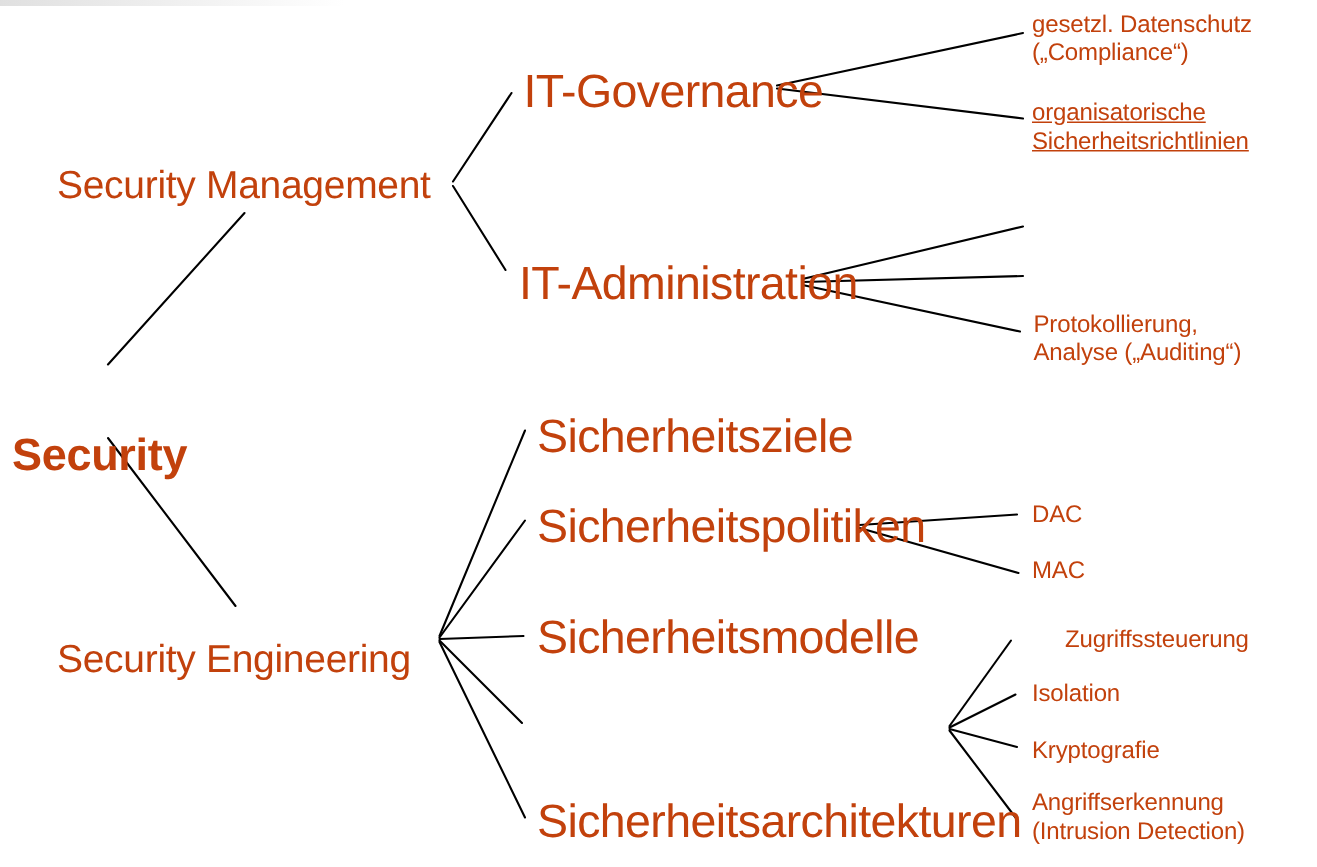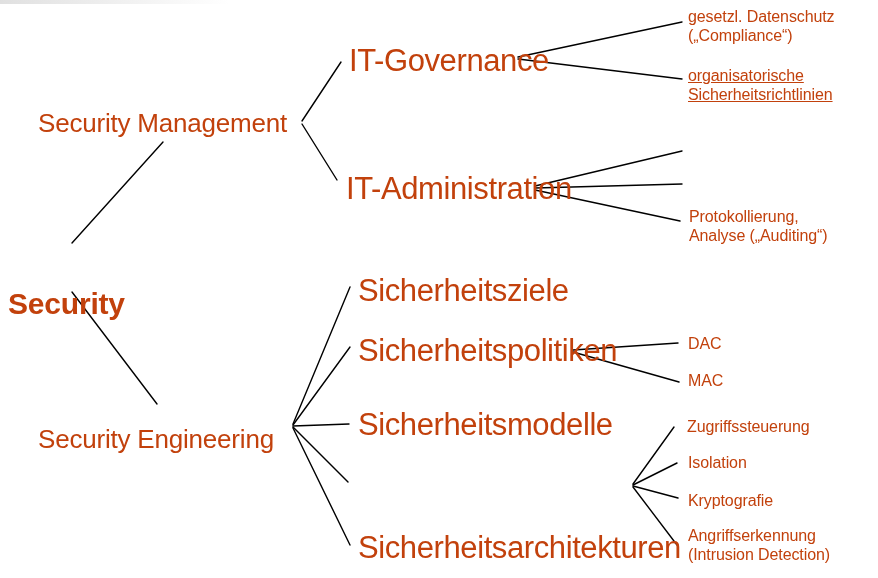--- a/index.html
+++ b/index.html
@@ -86,19 +86,19 @@
 („Compliance“)</div>
   <div class="node lvl3" style="left:688px; top:66px;text-decoration:underline;">organisatorische
 Sicherheitsrichtlinien</div>
 
   <div class="node lvl3" style="left:689px; top:207px;">Protokollierung,
 Analyse („Auditing“)</div>
 
   <div class="node lvl3" style="left:688px; top:334px;">DAC</div>
   <div class="node lvl3" style="left:688px; top:371px;">MAC</div>
 
-  <div class="node lvl3" style="left:687px; top:417px;">Zugriffssteuerung</div>
+  <div class="node lvl3" style="left:710px; top:417px;">Zugriffssteuerung</div>
   <div class="node lvl3" style="left:688px; top:453px;">Isolation</div>
   <div class="node lvl3" style="left:688px; top:491px;">Kryptografie</div>
   <div class="node lvl3" style="left:688px; top:526px;">Angriffserkennung
 (Intrusion Detection)</div>
 
 </div>
 
 </body></html>

